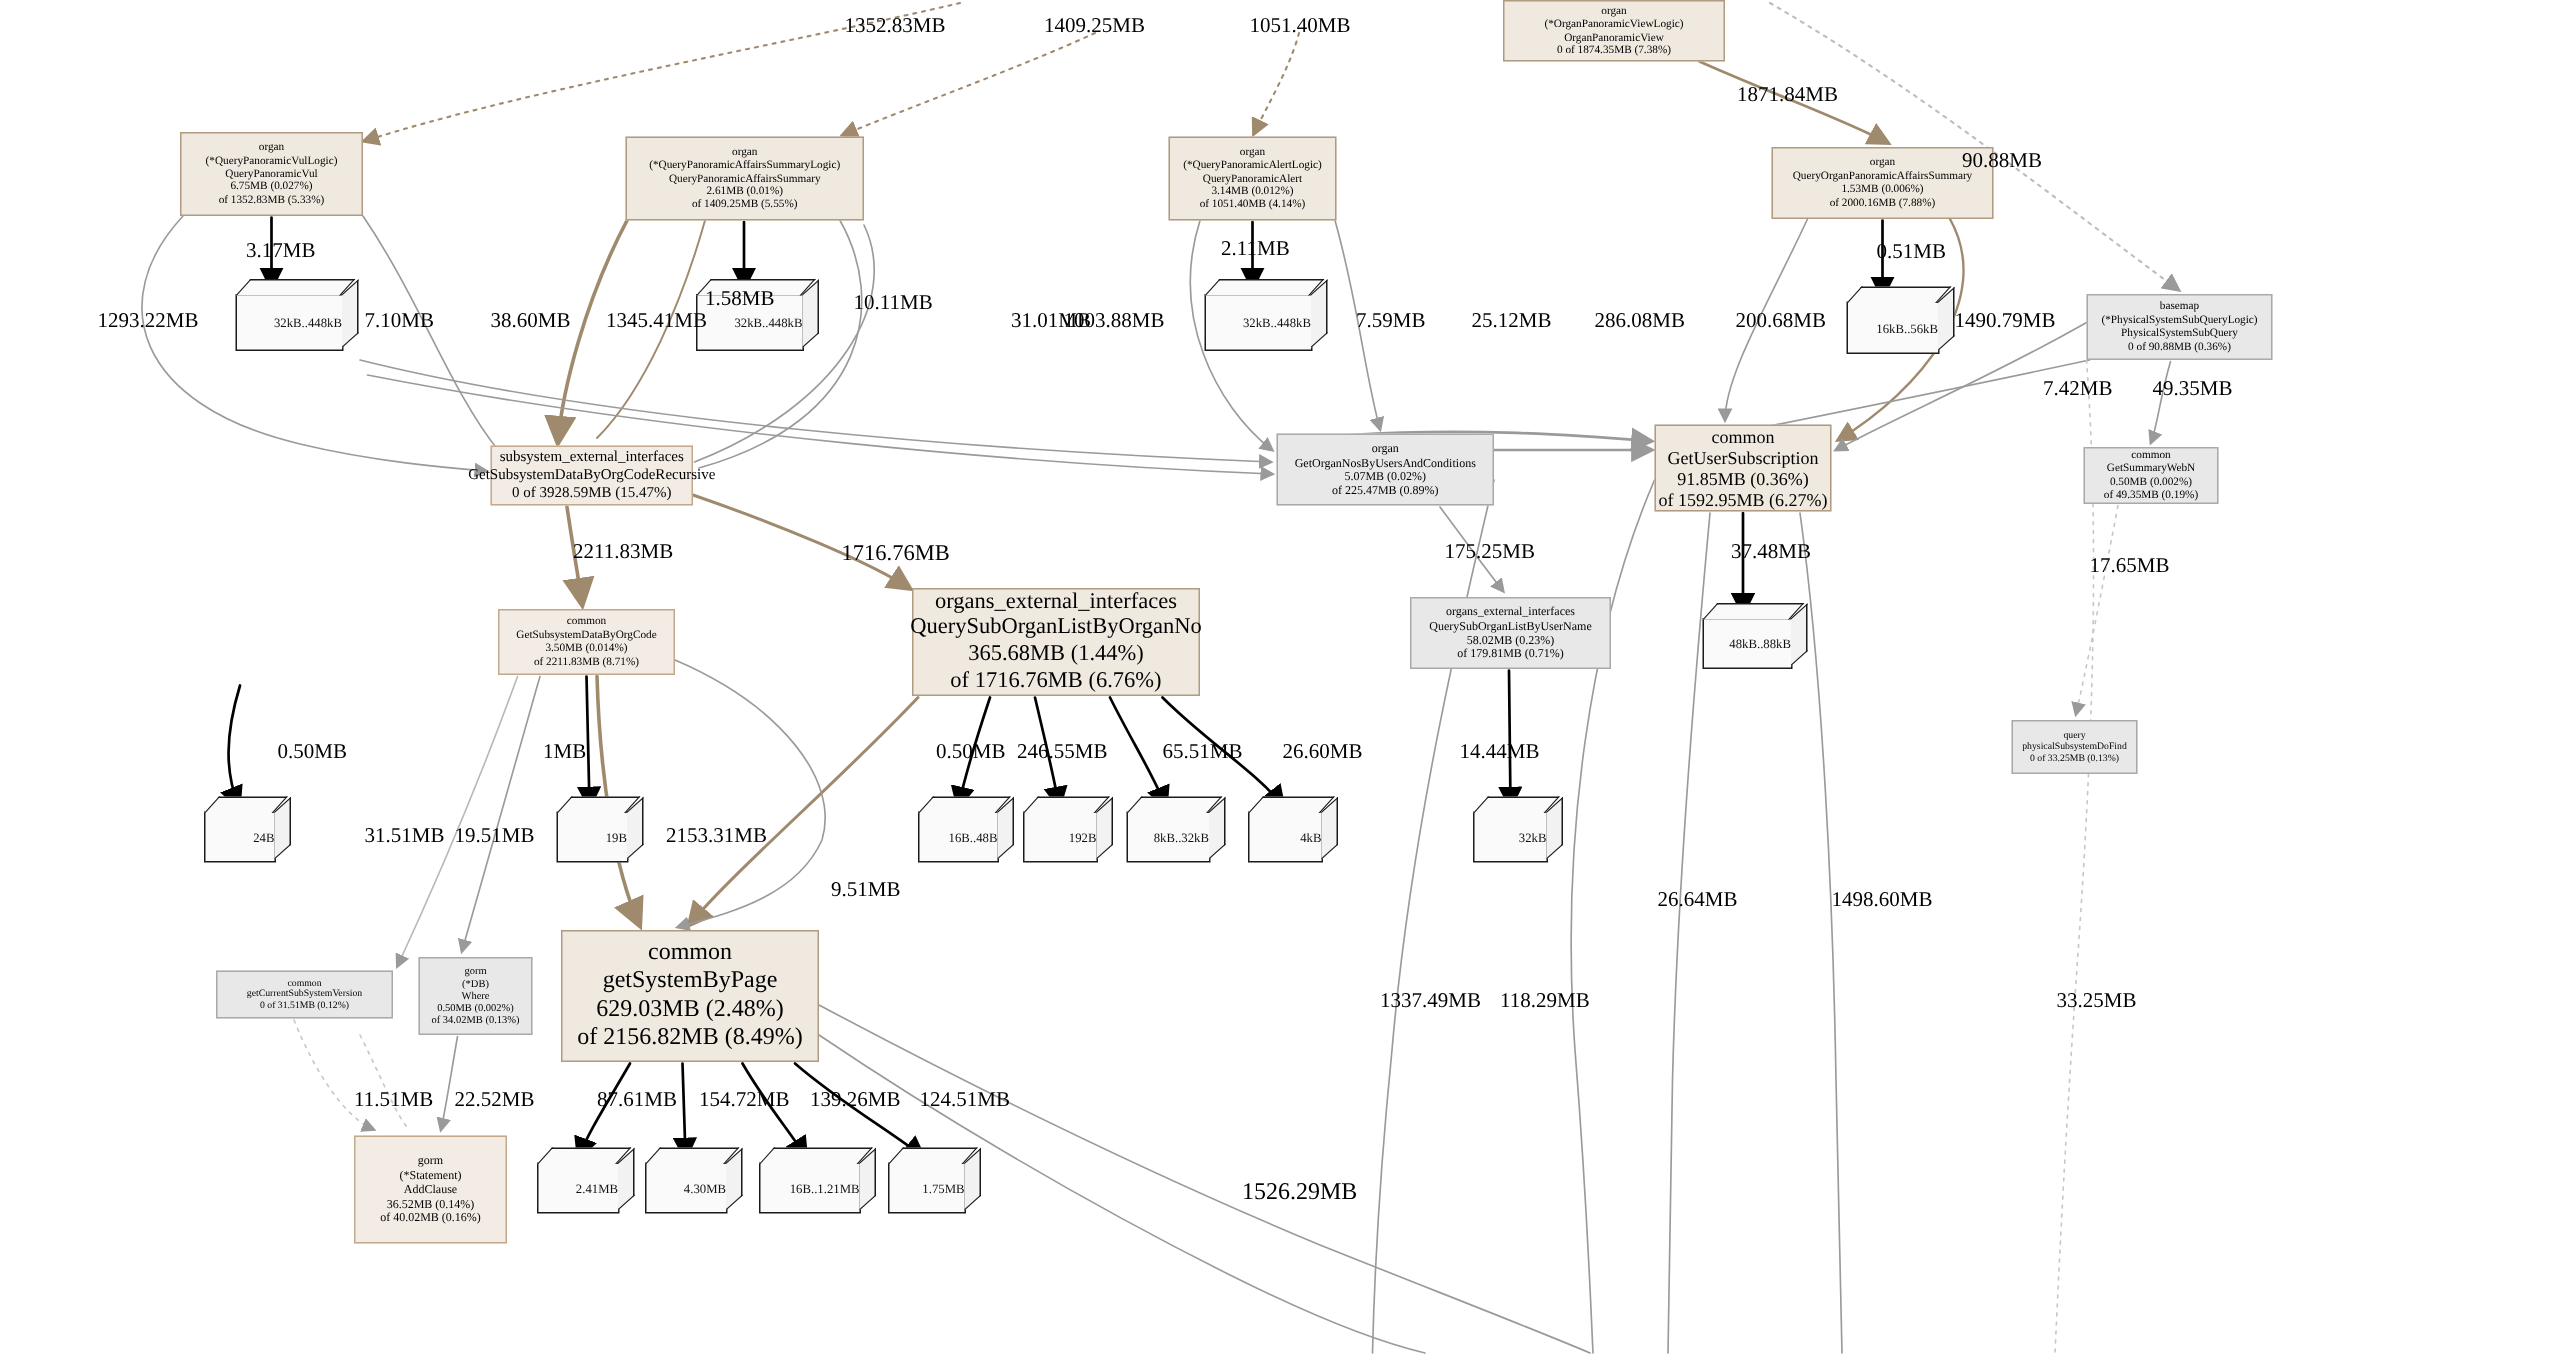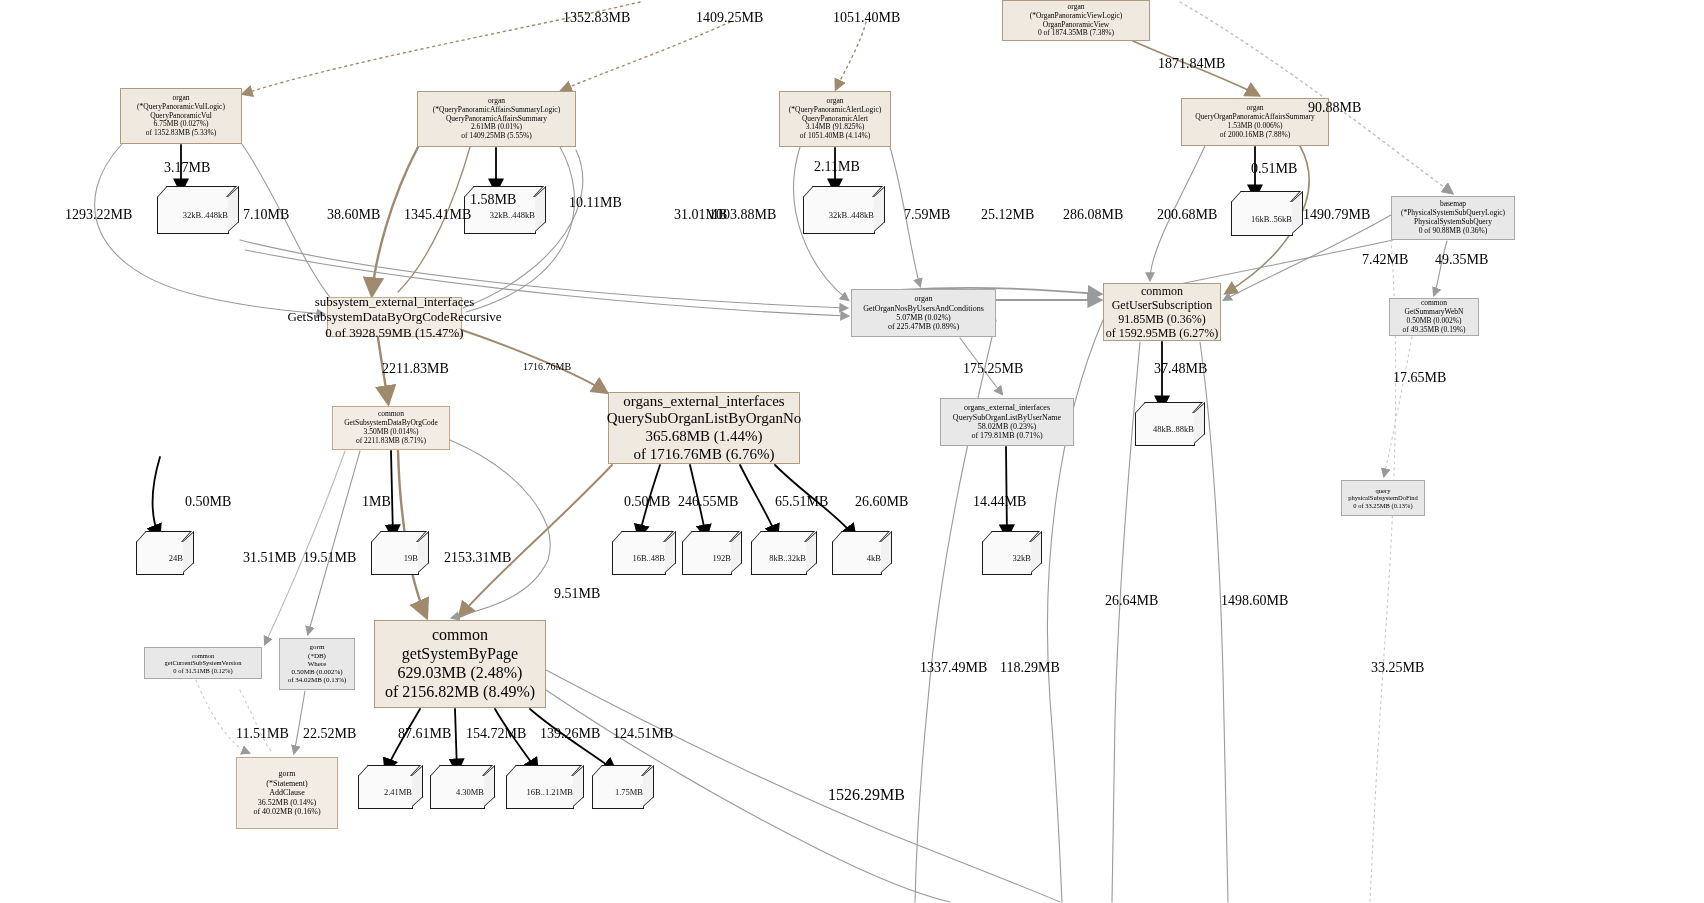--- a/index.html
+++ b/index.html
@@ -173,36 +173,36 @@
         <span class="ln">organ</span>
         <span class="ln">(*QueryPanoramicAffairsSummaryLogic)</span>
         <span class="ln">QueryPanoramicAffairsSummary</span>
         <span class="ln">2.61MB (0.01%)</span>
         <span class="ln">of 1409.25MB (5.55%)</span>
       </div>
       <div class="node warm" style="left: 779px; top: 91px; width: 112px; height: 56px; font-size: 7.5px;">
         <span class="ln">organ</span>
         <span class="ln">(*QueryPanoramicAlertLogic)</span>
         <span class="ln">QueryPanoramicAlert</span>
-        <span class="ln">3.14MB (91.825%)</span>
+        <span class="ln">3.14MB (0.012%)</span>
         <span class="ln">of 1051.40MB (4.14%)</span>
       </div>
       <div class="node warm" style="left: 1181px; top: 98px; width: 148px; height: 48px; font-size: 7.5px;">
         <span class="ln">organ</span>
         <span class="ln">QueryOrganPanoramicAffairsSummary</span>
         <span class="ln">1.53MB (0.006%)</span>
         <span class="ln">of 2000.16MB (7.88%)</span>
       </div>
       <div class="node cool" style="left: 1391px; top: 196px; width: 124px; height: 44px; font-size: 7.5px;">
         <span class="ln">basemap</span>
         <span class="ln">(*PhysicalSystemSubQueryLogic)</span>
         <span class="ln">PhysicalSystemSubQuery</span>
         <span class="ln">0 of 90.88MB (0.36%)</span>
       </div>
-      <div class="node warm2" style="left: 327px; top: 297px; width: 135px; height: 40px; font-size: 13px;">
+      <div class="node warm2" style="left: 327px; top: 297px; width: 135px; height: 40px; font-size: 10px;">
         <span class="ln">subsystem_external_interfaces</span>
         <span class="ln">GetSubsystemDataByOrgCodeRecursive</span>
         <span class="ln">0 of 3928.59MB (15.47%)</span>
       </div>
       <div class="node cool" style="left: 851px; top: 289px; width: 145px; height: 48px; font-size: 8px;">
         <span class="ln">organ</span>
         <span class="ln">GetOrganNosByUsersAndConditions</span>
         <span class="ln">5.07MB (0.02%)</span>
         <span class="ln">of 225.47MB (0.89%)</span>
       </div>
@@ -336,21 +336,21 @@
       <div class="elabel" style="left: 709px; top: 207px; font-size: 14px;">1003.88MB</div>
       <div class="elabel" style="left: 904px; top: 207px; font-size: 14px;">7.59MB</div>
       <div class="elabel" style="left: 981px; top: 207px; font-size: 14px;">25.12MB</div>
       <div class="elabel" style="left: 1063px; top: 207px; font-size: 14px;">286.08MB</div>
       <div class="elabel" style="left: 1157px; top: 207px; font-size: 14px;">200.68MB</div>
       <div class="elabel" style="left: 1303px; top: 207px; font-size: 14px;">1490.79MB</div>
       <div class="elabel" style="left: 1362px; top: 252px; font-size: 14px;">7.42MB</div>
       <div class="elabel" style="left: 1435px; top: 252px; font-size: 14px;">49.35MB</div>
       <div class="elabel" style="left: 1393px; top: 370px; font-size: 14px;">17.65MB</div>
       <div class="elabel" style="left: 382px; top: 361px; font-size: 14px;">2211.83MB</div>
-      <div class="elabel" style="left: 523px; top: 361px; font-size: 10px;">1716.76MB</div>
+      <div class="elabel" style="left: 561px; top: 361px; font-size: 15px;">1716.76MB</div>
       <div class="elabel" style="left: 963px; top: 361px; font-size: 14px;">175.25MB</div>
       <div class="elabel" style="left: 1154px; top: 361px; font-size: 14px;">37.48MB</div>
       <div class="elabel" style="left: 185px; top: 494px; font-size: 14px;">0.50MB</div>
       <div class="elabel" style="left: 362px; top: 494px; font-size: 14px;">1MB</div>
       <div class="elabel" style="left: 624px; top: 494px; font-size: 14px;">0.50MB</div>
       <div class="elabel" style="left: 678px; top: 494px; font-size: 14px;">246.55MB</div>
       <div class="elabel" style="left: 775px; top: 494px; font-size: 14px;">65.51MB</div>
       <div class="elabel" style="left: 855px; top: 494px; font-size: 14px;">26.60MB</div>
       <div class="elabel" style="left: 973px; top: 494px; font-size: 14px;">14.44MB</div>
       <div class="elabel" style="left: 243px; top: 550px; font-size: 14px;">31.51MB</div>

